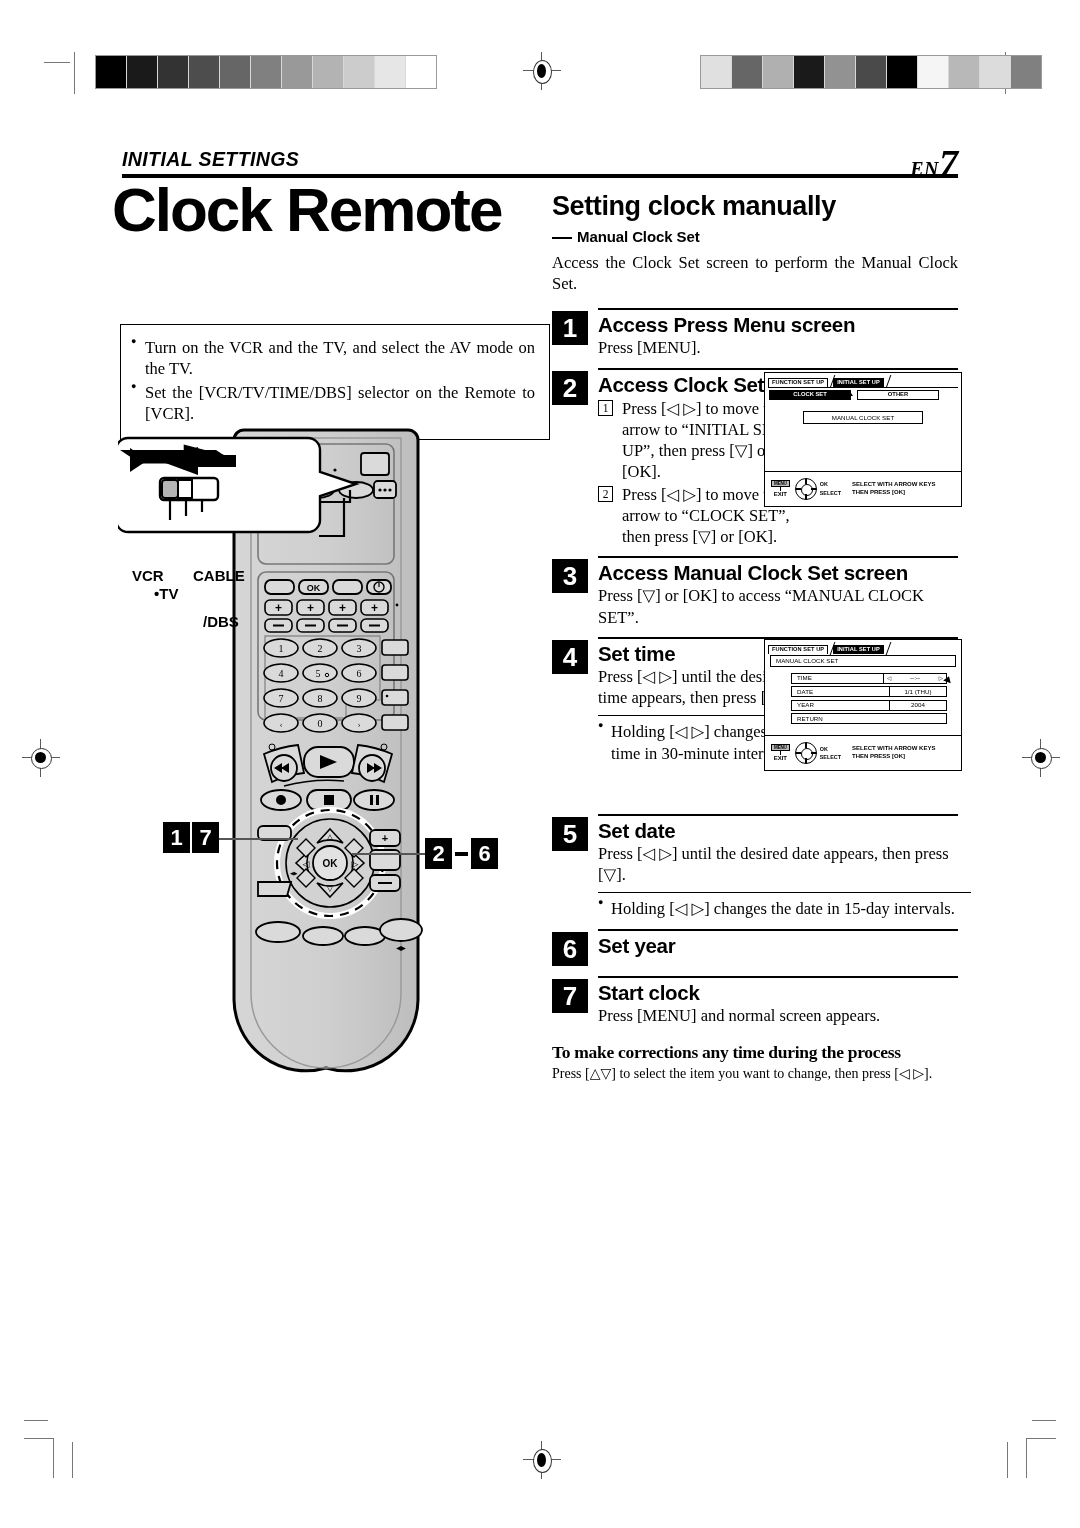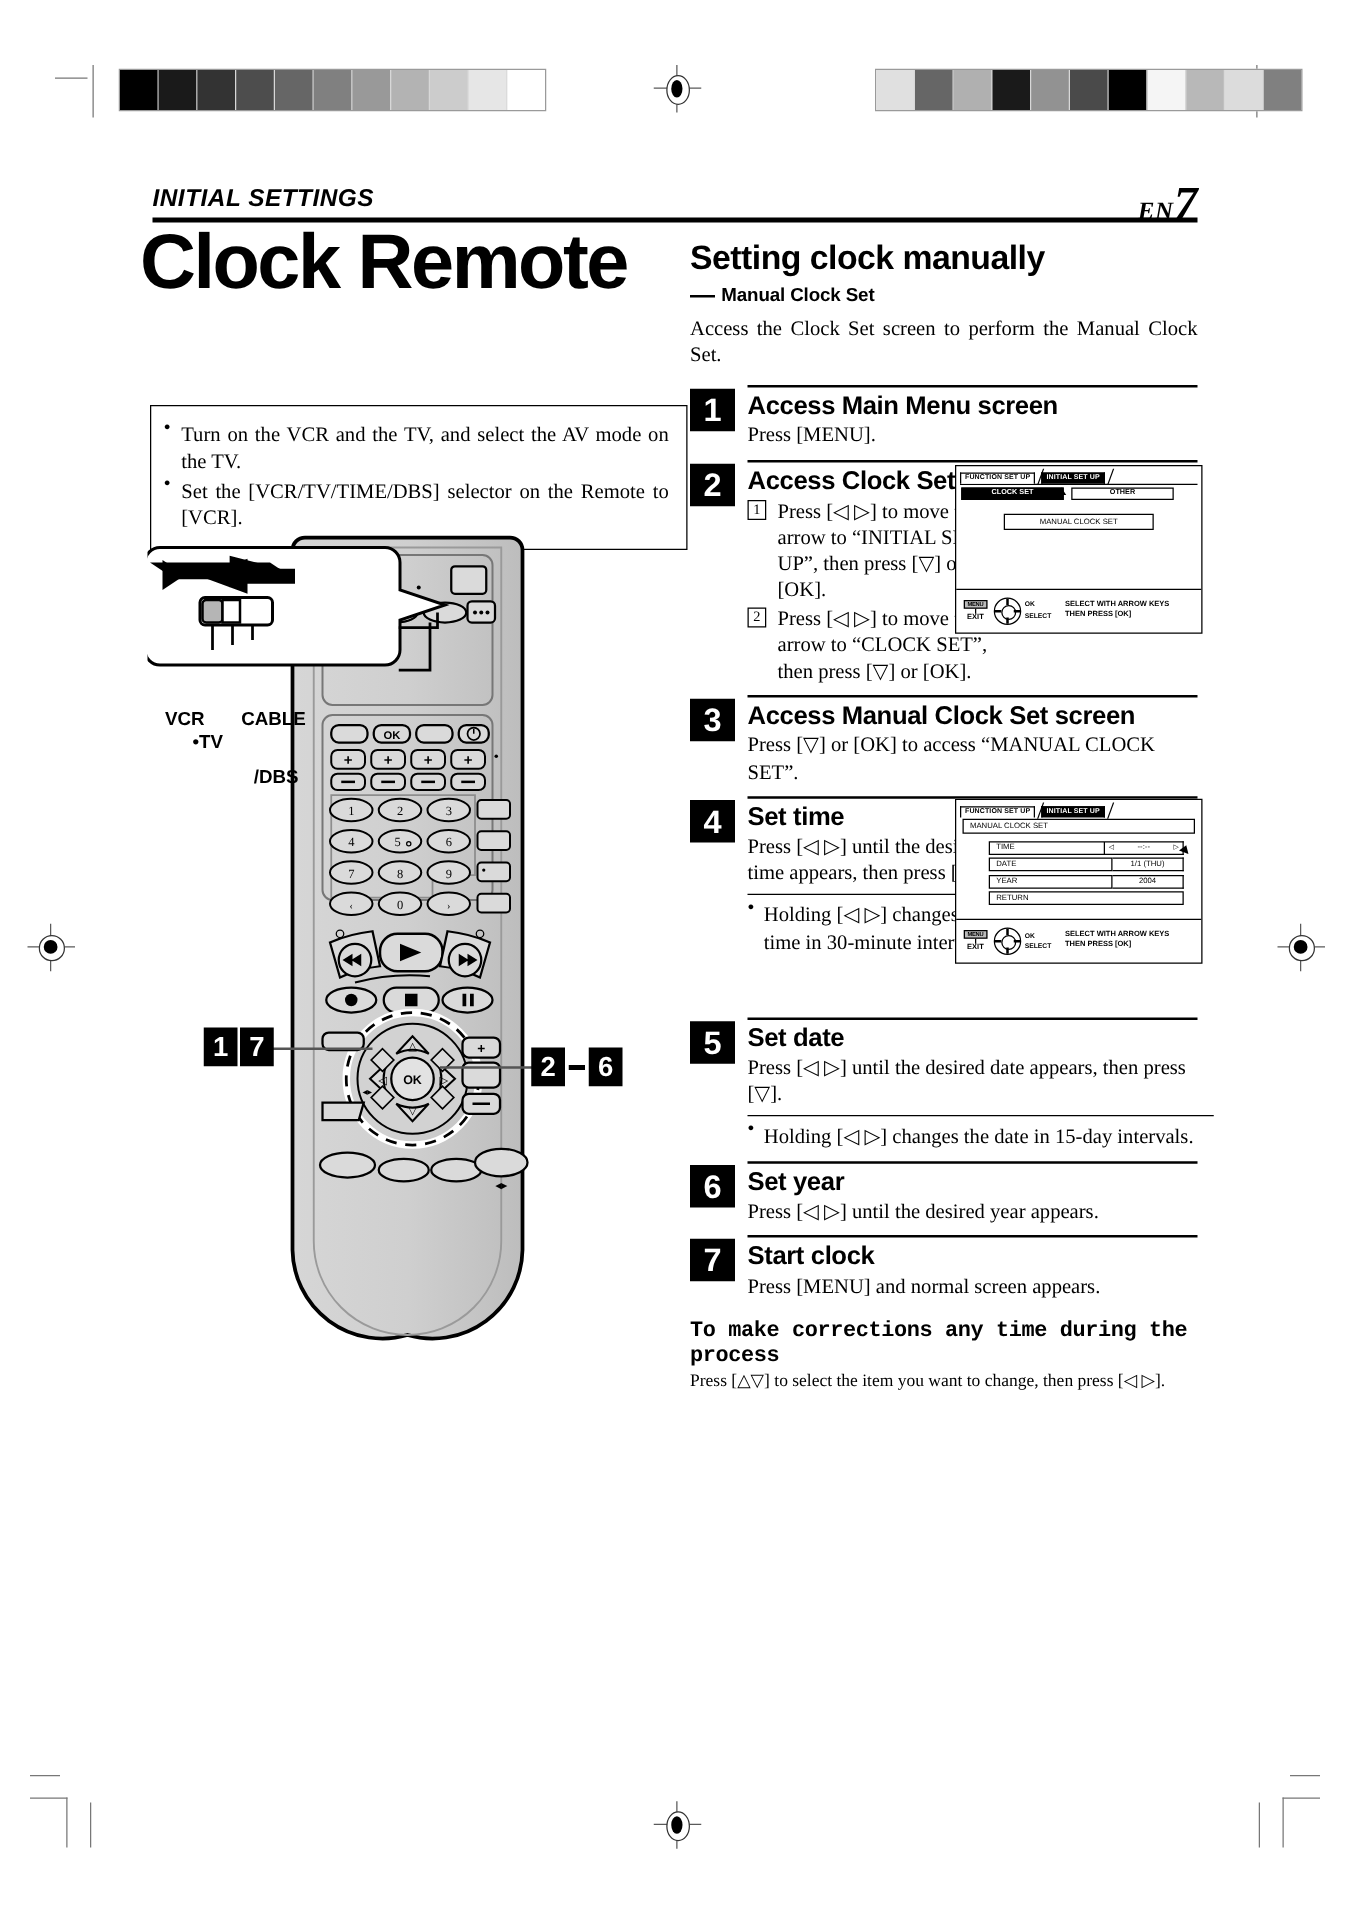--- a/index.html
+++ b/index.html
@@ -151,21 +151,21 @@
   .dpad{width:22px;height:22px;position:relative;}
   .dpad .ring{position:absolute;inset:0;border:1.4px solid #000;border-radius:50%;}
   .dpad .inner{position:absolute;left:6px;top:6px;width:10px;height:10px;border:1px solid #000;border-radius:50%;}
   .dpad .sp{position:absolute;background:#000;}
   .okl{font-size:5.4px;font-weight:bold;line-height:1.5;margin-left:-2px;}
   .osdmsg{font-size:6px;font-weight:bold;line-height:1.25;margin-left:6px;}
   .cursor-star{position:absolute;width:0;height:0;border-left:4px solid transparent;
     border-right:4px solid transparent;border-top:6px solid #000;}
 
   .bottomhead{
-    font-family:Liberation Mono, monospace;font-weight:bold;font-size:17.5px;
+    font-family:Liberation Serif, serif;font-weight:bold;font-size:17.5px;
     margin:16px 0 2px 0;letter-spacing:-.3px;
   }
   .bottomtxt{font-size:14px;line-height:1.28;text-align:justify;margin:0;}
 
   
   .remotewrap{position:absolute;left:118px;top:420px;width:420px;height:660px;}
   .callout{
     position:absolute;font-family:"Liberation Sans", sans-serif;font-weight:bold;
     background:#000;color:#fff;width:27px;height:31px;font-size:22px;
     display:flex;align-items:center;justify-content:center;line-height:1;
@@ -484,21 +484,21 @@
 
     <h2>Setting clock manually</h2>
     <div class="sub">
       <span class="dash"></span><span>Manual Clock Set</span>
     </div>
     <p class="lead">Access the Clock Set screen to perform the Manual Clock Set.</p>
 
     <div class="step">
       <div class="num">1</div>
       <div class="body">
-        <h3>Access Main Menu screen</h3>
+        <h3>Access Press Menu screen</h3>
         <p>Press [MENU].</p>
       </div>
     </div>
 
     <div class="step" style="min-height:150px;">
       <div class="num">2</div>
       <div class="body">
         <h3>Access Clock Set screen</h3>
         <div class="flowwrap">
           <div class="flowtext">
@@ -628,21 +628,20 @@
         <h3>Set date</h3>
         <p>Press [◁ ▷] until the desired date appears, then press [▽].</p>
         <div class="note wide">Holding [◁ ▷] changes the date in 15-day intervals.</div>
       </div>
     </div>
 
     <div class="step">
       <div class="num">6</div>
       <div class="body">
         <h3>Set year</h3>
-        <p>Press [◁ ▷] until the desired year appears.</p>
       </div>
     </div>
 
     <div class="step">
       <div class="num">7</div>
       <div class="body">
         <h3>Start clock</h3>
         <p>Press [MENU] and normal screen appears.</p>
       </div>
     </div>

